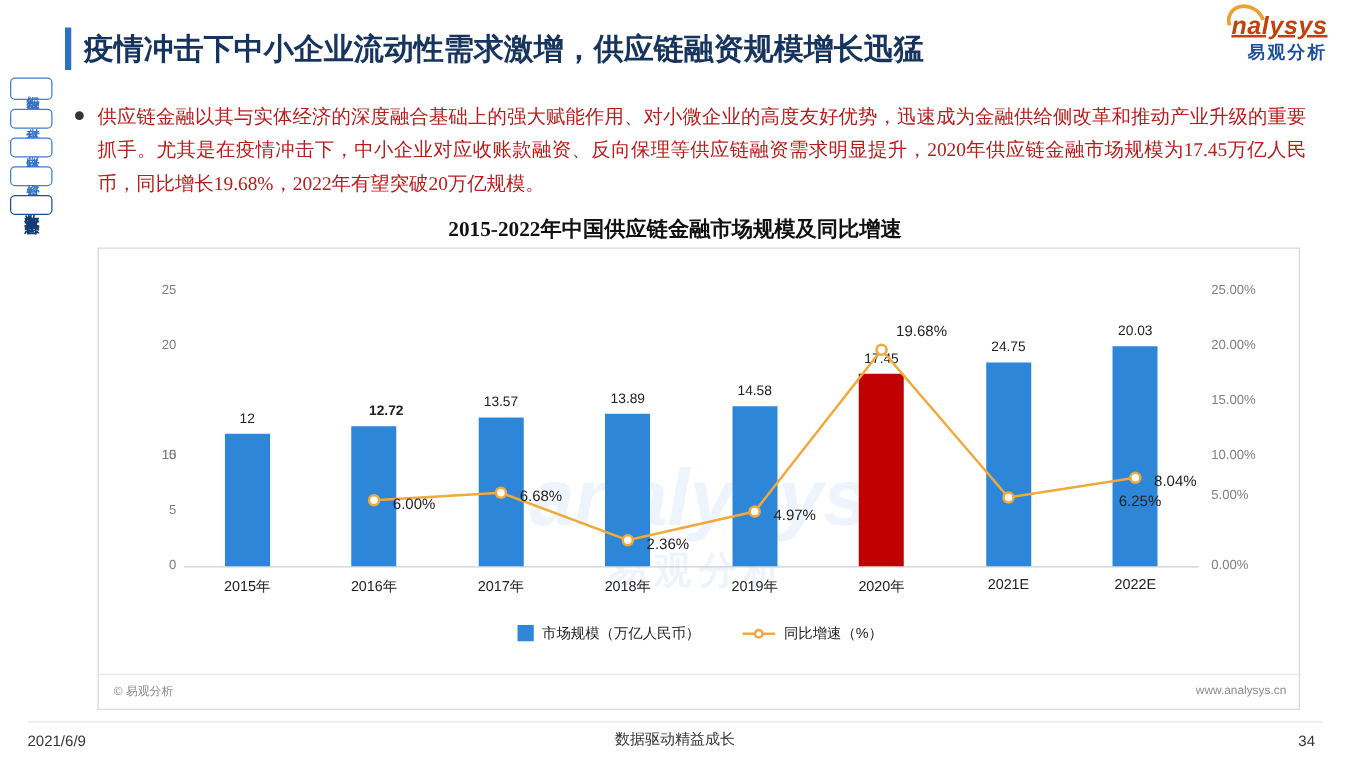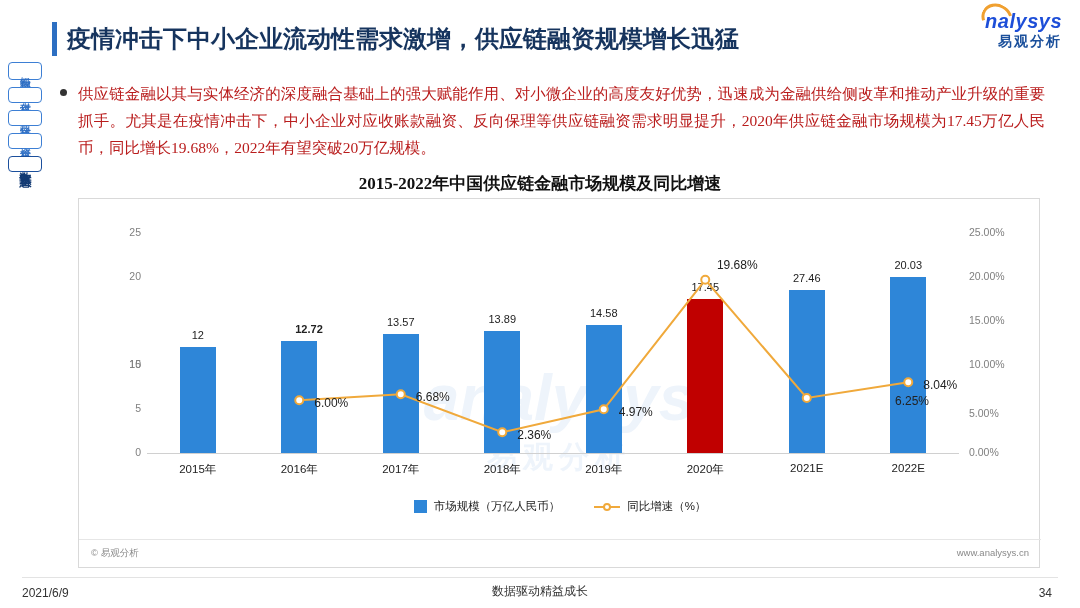--- a/index.html
+++ b/index.html
@@ -35,22 +35,23 @@
     width:5px;height:34px;background:#2d6fc2;margin-right:10px;flex:none;
   }
   .title-text{
     font-size:24px;font-weight:bold;color:#16345e;white-space:nowrap;
     font-family:"Liberation Serif","DejaVu Serif",serif;
   }
   .logo{
     position:absolute;right:18px;top:10px;text-align:right;
   }
   .logo-main{
-    font-size:20px;color:#1d4ed8;font-style:italic;font-weight:bold;
+    font-size:20px;color:#c2410c;font-style:italic;font-weight:bold;
     letter-spacing:0.5px;
+    text-decoration:underline;
   }
   .logo-sub{
     font-size:14px;color:#1a4f9b;font-weight:bold;letter-spacing:2px;
   }
   .logo-arc{
     position:absolute;left:-4px;top:-6px;width:26px;height:22px;
     border:3px solid #f0a030;border-radius:50%;
     border-right-color:transparent;border-bottom-color:transparent;
     transform:rotate(30deg);
   }
@@ -166,21 +167,21 @@
   <div class="wm2">易观分析</div>
 
   <div class="plot" id="plot">
       <div class="axis-label" style="left: 42px; top: 247px; width: 20px; text-align: right;">0</div>
       <div class="axis-label" style="left: 42px; top: 203px; width: 20px; text-align: right;">5</div>
       <div class="axis-label" style="left: 42px; top: 159px; width: 20px; text-align: right;">10</div>
       <div class="axis-label" style="left: 42px; top: 115px; width: 20px; text-align: right; margin-top: 44px;">15</div>
       <div class="axis-label" style="left: 42px; top: 71px; width: 20px; text-align: right;">20</div>
       <div class="axis-label" style="left: 42px; top: 27px; width: 20px; text-align: right;">25</div>
       <div class="axis-label" style="left: 890px; top: 247px;">0.00%</div>
-      <div class="axis-label" style="left: 890px; top: 208px;">5.00%</div>
+      <div class="axis-label" style="left: 890px; top: 191px;">5.00%</div>
       <div class="axis-label" style="left: 890px; top: 159px;">10.00%</div>
       <div class="axis-label" style="left: 890px; top: 115px;">15.00%</div>
       <div class="axis-label" style="left: 890px; top: 71px;">20.00%</div>
       <div class="axis-label" style="left: 890px; top: 27px;">25.00%</div>
       <div style="position: absolute; left: 68px; top: 254px; width: 812px; height: 1px; background: rgb(208, 208, 208);"></div>
       <div class="bar" style="left: 100.75px; width: 36px; height: 105.6px; bottom: 46px;"></div>
       <div class="bar-val" style="left: 83.75px; top: 130.4px;">12</div>
       <div class="x-label" style="left: 68px; width: 101.5px; top: 263px;">2015年</div>
       <div class="bar" style="left: 202.25px; width: 36px; height: 111.936px; bottom: 46px;"></div>
       <div class="bar-val" style="left: 195px; top: 124.064px; font-weight: bold;">12.72</div>
@@ -191,21 +192,21 @@
       <div class="bar" style="left: 405.25px; width: 36px; height: 122.232px; bottom: 46px;"></div>
       <div class="bar-val" style="left: 388.25px; top: 113.768px;">13.89</div>
       <div class="x-label" style="left: 372.5px; width: 101.5px; top: 263px;">2018年</div>
       <div class="bar" style="left: 506.75px; width: 36px; height: 128.304px; bottom: 46px;"></div>
       <div class="bar-val" style="left: 489.75px; top: 107.696px;">14.58</div>
       <div class="x-label" style="left: 474px; width: 101.5px; top: 263px;">2019年</div>
       <div class="bar highlight" style="left: 608.25px; width: 36px; height: 153.56px; bottom: 46px;"></div>
       <div class="bar-val" style="left: 591.25px; top: 82.44px;">17.45</div>
       <div class="x-label" style="left: 575.5px; width: 101.5px; top: 263px;">2020年</div>
       <div class="bar" style="left: 709.75px; width: 36px; height: 163.152px; bottom: 46px;"></div>
-      <div class="bar-val" style="left: 692.75px; top: 72.848px;">27.46</div>
+      <div class="bar-val" style="left: 692.75px; top: 72.848px;">24.75</div>
       <div class="x-label" style="left: 677px; width: 101.5px; top: 263px;">2021E</div>
       <div class="bar" style="left: 811.25px; width: 36px; height: 176.264px; bottom: 46px;"></div>
       <div class="bar-val" style="left: 794.25px; top: 59.736px;">20.03</div>
       <div class="x-label" style="left: 778.5px; width: 101.5px; top: 263px;">2022E</div>
       <svg width="962" height="300" style="position: absolute; left: 0px; top: 0px; pointer-events: none;">
         <path d="M220.25 201.2 L321.75 195.216 L423.25 233.232 L524.75 210.264 L626.25 80.816 L727.75 199 L829.25 183.24800000000002 " fill="none" stroke="#f0a93b" stroke-width="2"></path>
         <circle cx="220.25" cy="201.2" r="4" fill="#ffffff" stroke="#f0a93b" stroke-width="2"></circle>
         <circle cx="321.75" cy="195.216" r="4" fill="#ffffff" stroke="#f0a93b" stroke-width="2"></circle>
         <circle cx="423.25" cy="233.232" r="4" fill="#ffffff" stroke="#f0a93b" stroke-width="2"></circle>
         <circle cx="524.75" cy="210.264" r="4" fill="#ffffff" stroke="#f0a93b" stroke-width="2"></circle>

